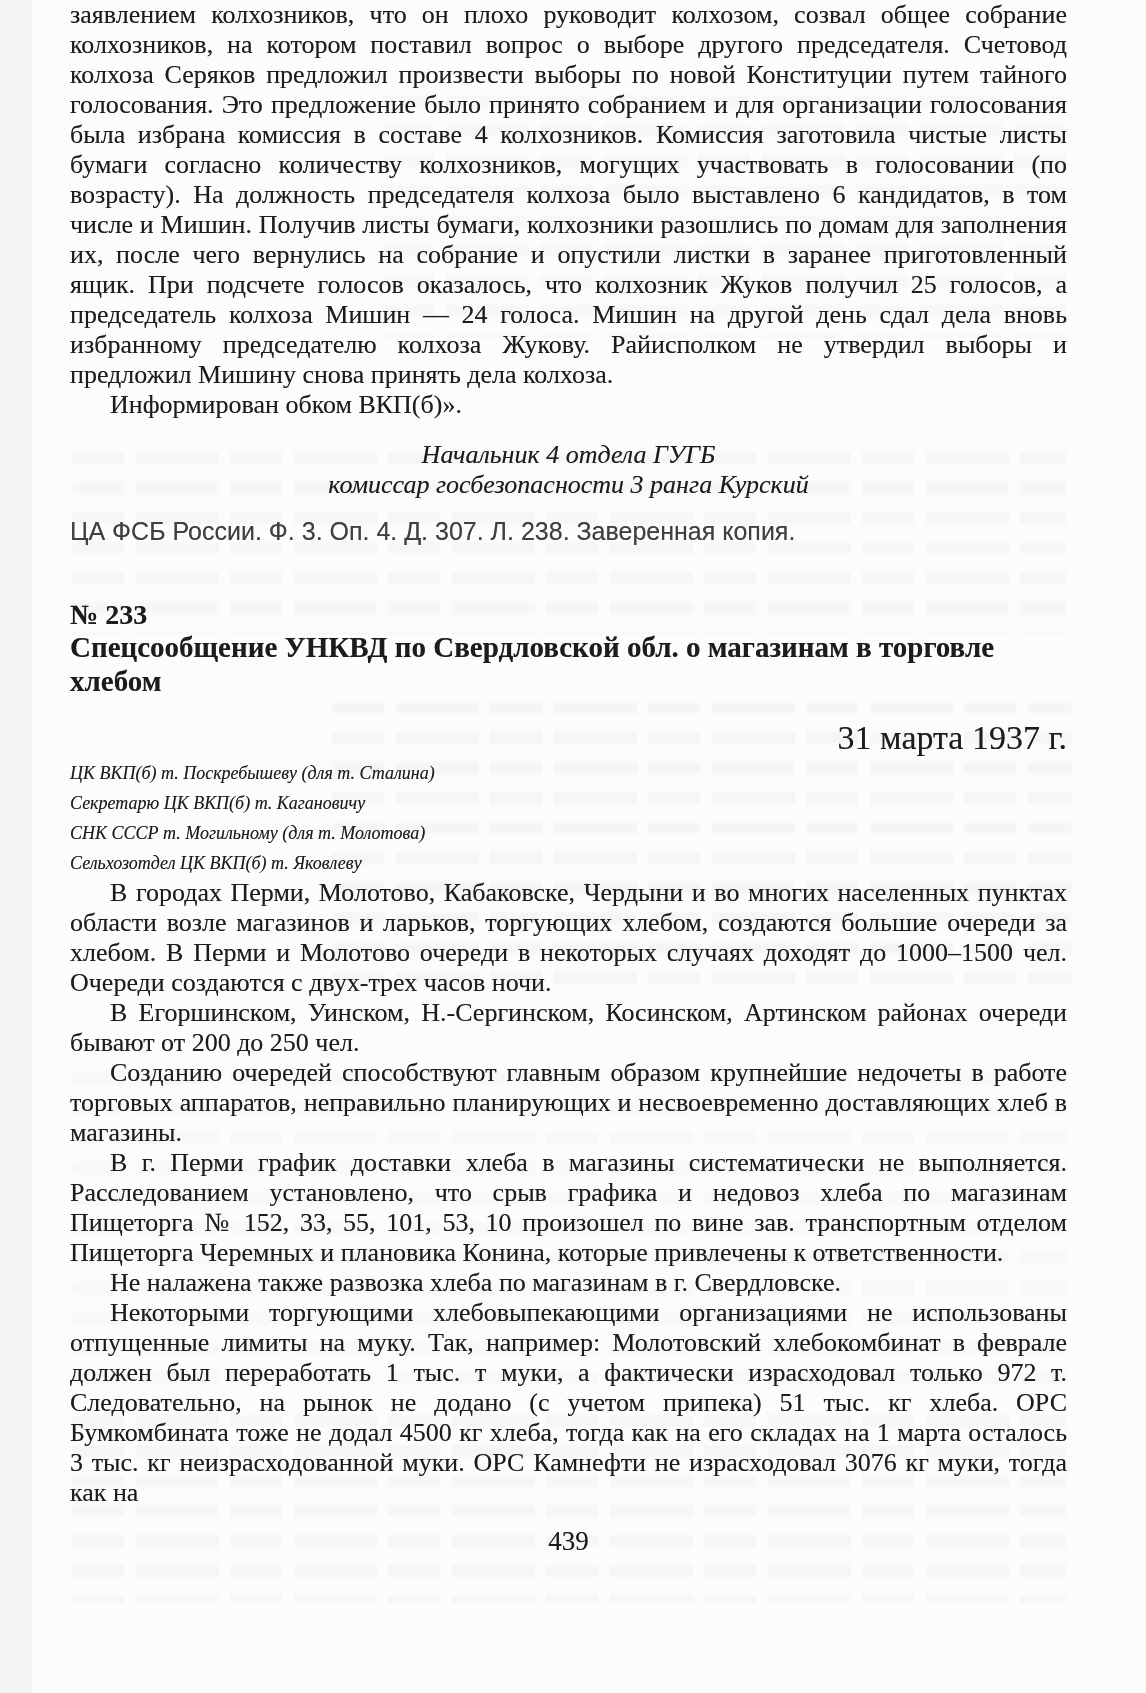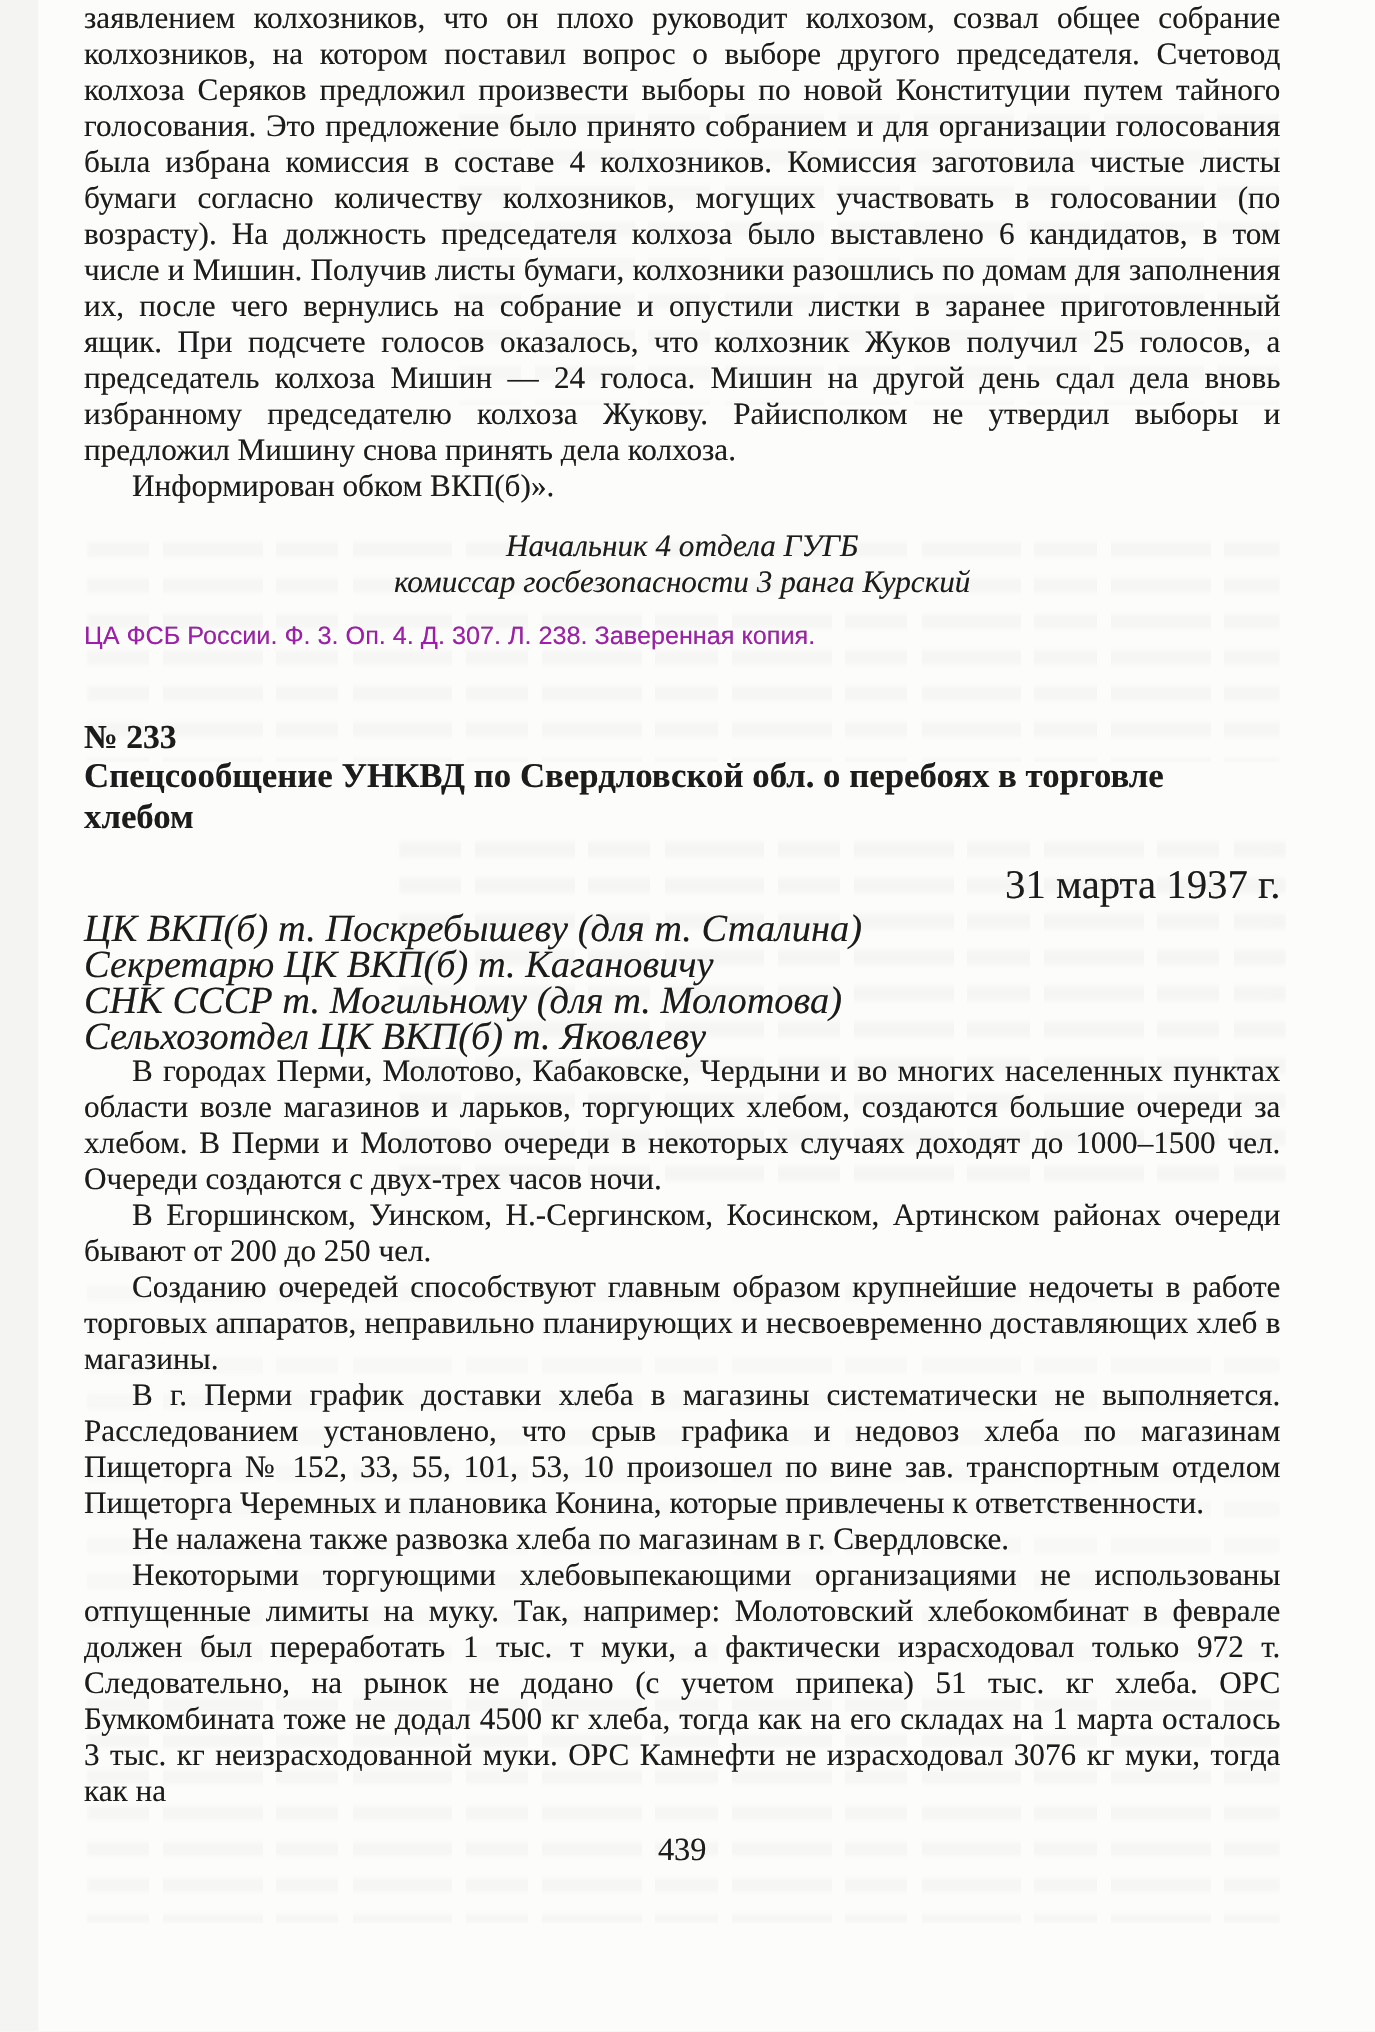--- a/index.html
+++ b/index.html
@@ -38,34 +38,34 @@
   }
   p.noindent { text-indent:0; }
   .first-para { margin-top:72px; }
   .signature-block {
     margin-top:20px; text-align:center; font-style:italic;
     font-size:26px; line-height:30px;
   }
   .archive-ref {
     margin-top:16px;
     font-family:"Liberation Sans","DejaVu Sans",sans-serif;
-    font-size:21px; line-height:30px; color:#a21caf;
+    font-size:25px; line-height:30px; color:#404040;
   }
   .doc-number {
     margin-top:54px; font-weight:700; font-size:28px; line-height:30px;
   }
   .doc-title {
     margin:0; font-weight:700; font-size:29px; line-height:34px;
   }
   .doc-date {
     margin-top:25px; text-align:right; 
     font-size:34px; line-height:30px;
   }
   .addressees {
-    margin-top:5px; font-style:italic; font-size:32px; line-height:30px;
+    margin-top:5px; font-style:italic; font-size:18px; line-height:30px;
   }
   .addressee-line { white-space:nowrap; }
   .body-start { margin-top:20px; }
   .page-number {
     margin-top:18px; text-align:center; font-size:27px; line-height:30px;
   }
 </style>
 </head>
 <body>
 
@@ -85,21 +85,21 @@
 
     <div class="signature-block">
       <div>Начальник 4 отдела ГУГБ</div>
       <div>комиссар госбезопасности 3 ранга Курский</div>
     </div>
 
     <div class="archive-ref">ЦА ФСБ России. Ф. 3. Оп. 4. Д. 307. Л. 238. Заверенная копия.</div>
 
     <div class="doc-number">№ 233</div>
 
-    <h1 class="doc-title">Спецсообщение УНКВД по Свердловской обл. о перебоях в торговле хлебом</h1>
+    <h1 class="doc-title">Спецсообщение УНКВД по Свердловской обл. о магазинам в торговле хлебом</h1>
 
     <div class="doc-date">31 марта 1937 г.</div>
 
     <div class="addressees">
       <div class="addressee-line">ЦК ВКП(б) т. Поскребышеву (для т. Сталина)</div>
       <div class="addressee-line">Секретарю ЦК ВКП(б) т. Кагановичу</div>
       <div class="addressee-line">СНК СССР т. Могильному (для т. Молотова)</div>
       <div class="addressee-line">Сельхозотдел ЦК ВКП(б) т. Яковлеву</div>
     </div>
 

